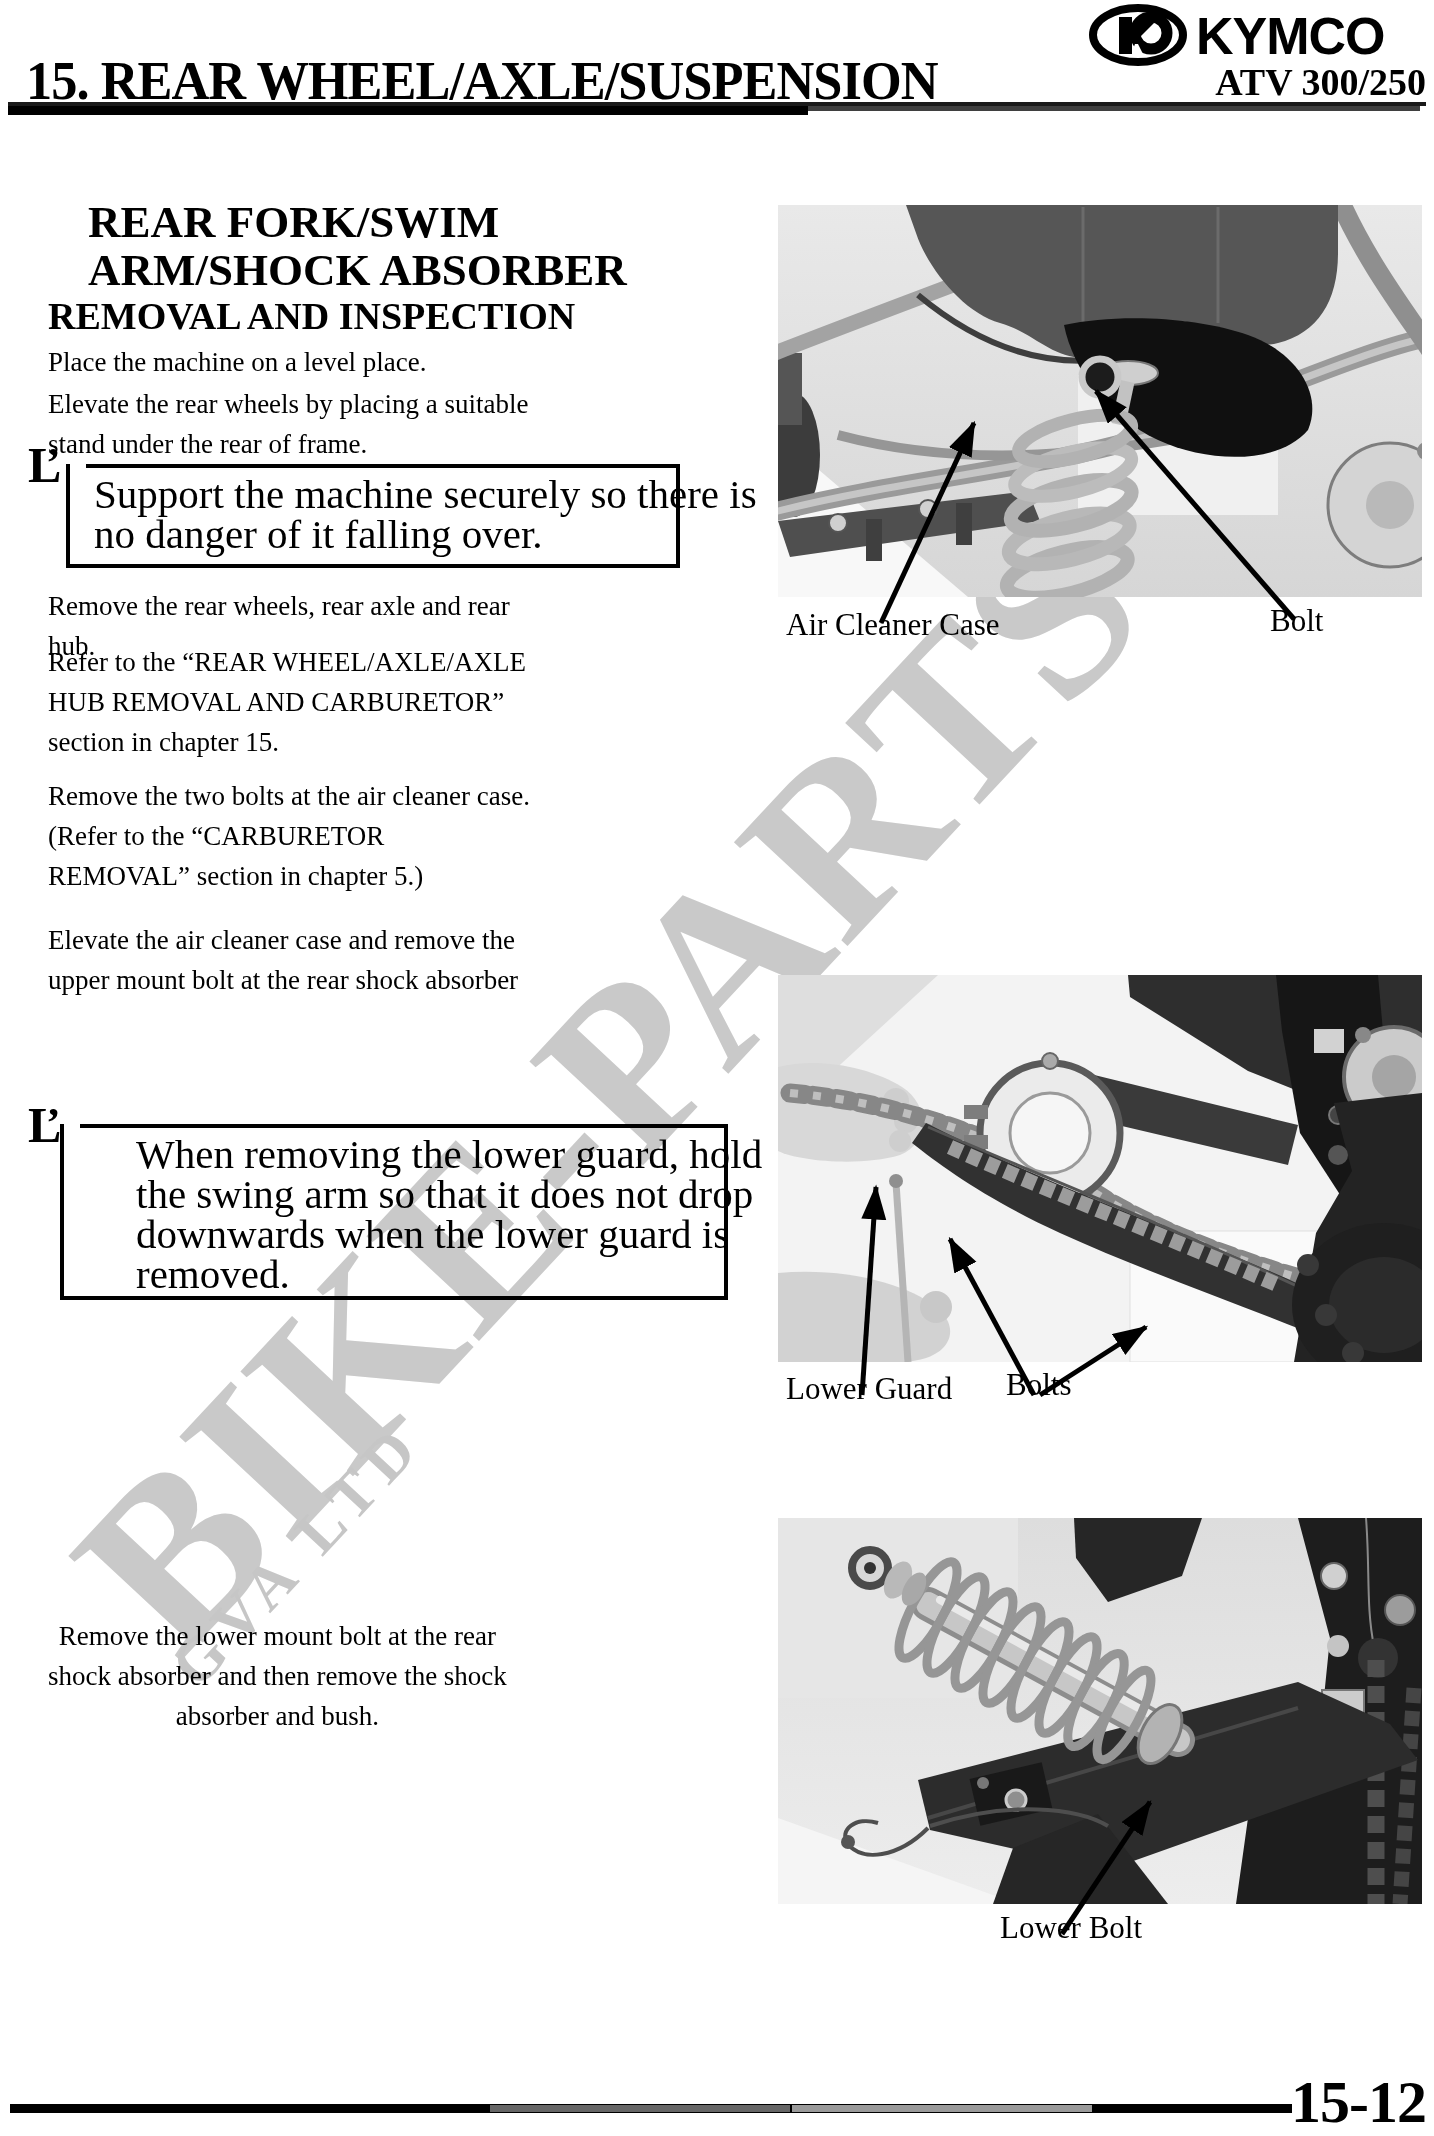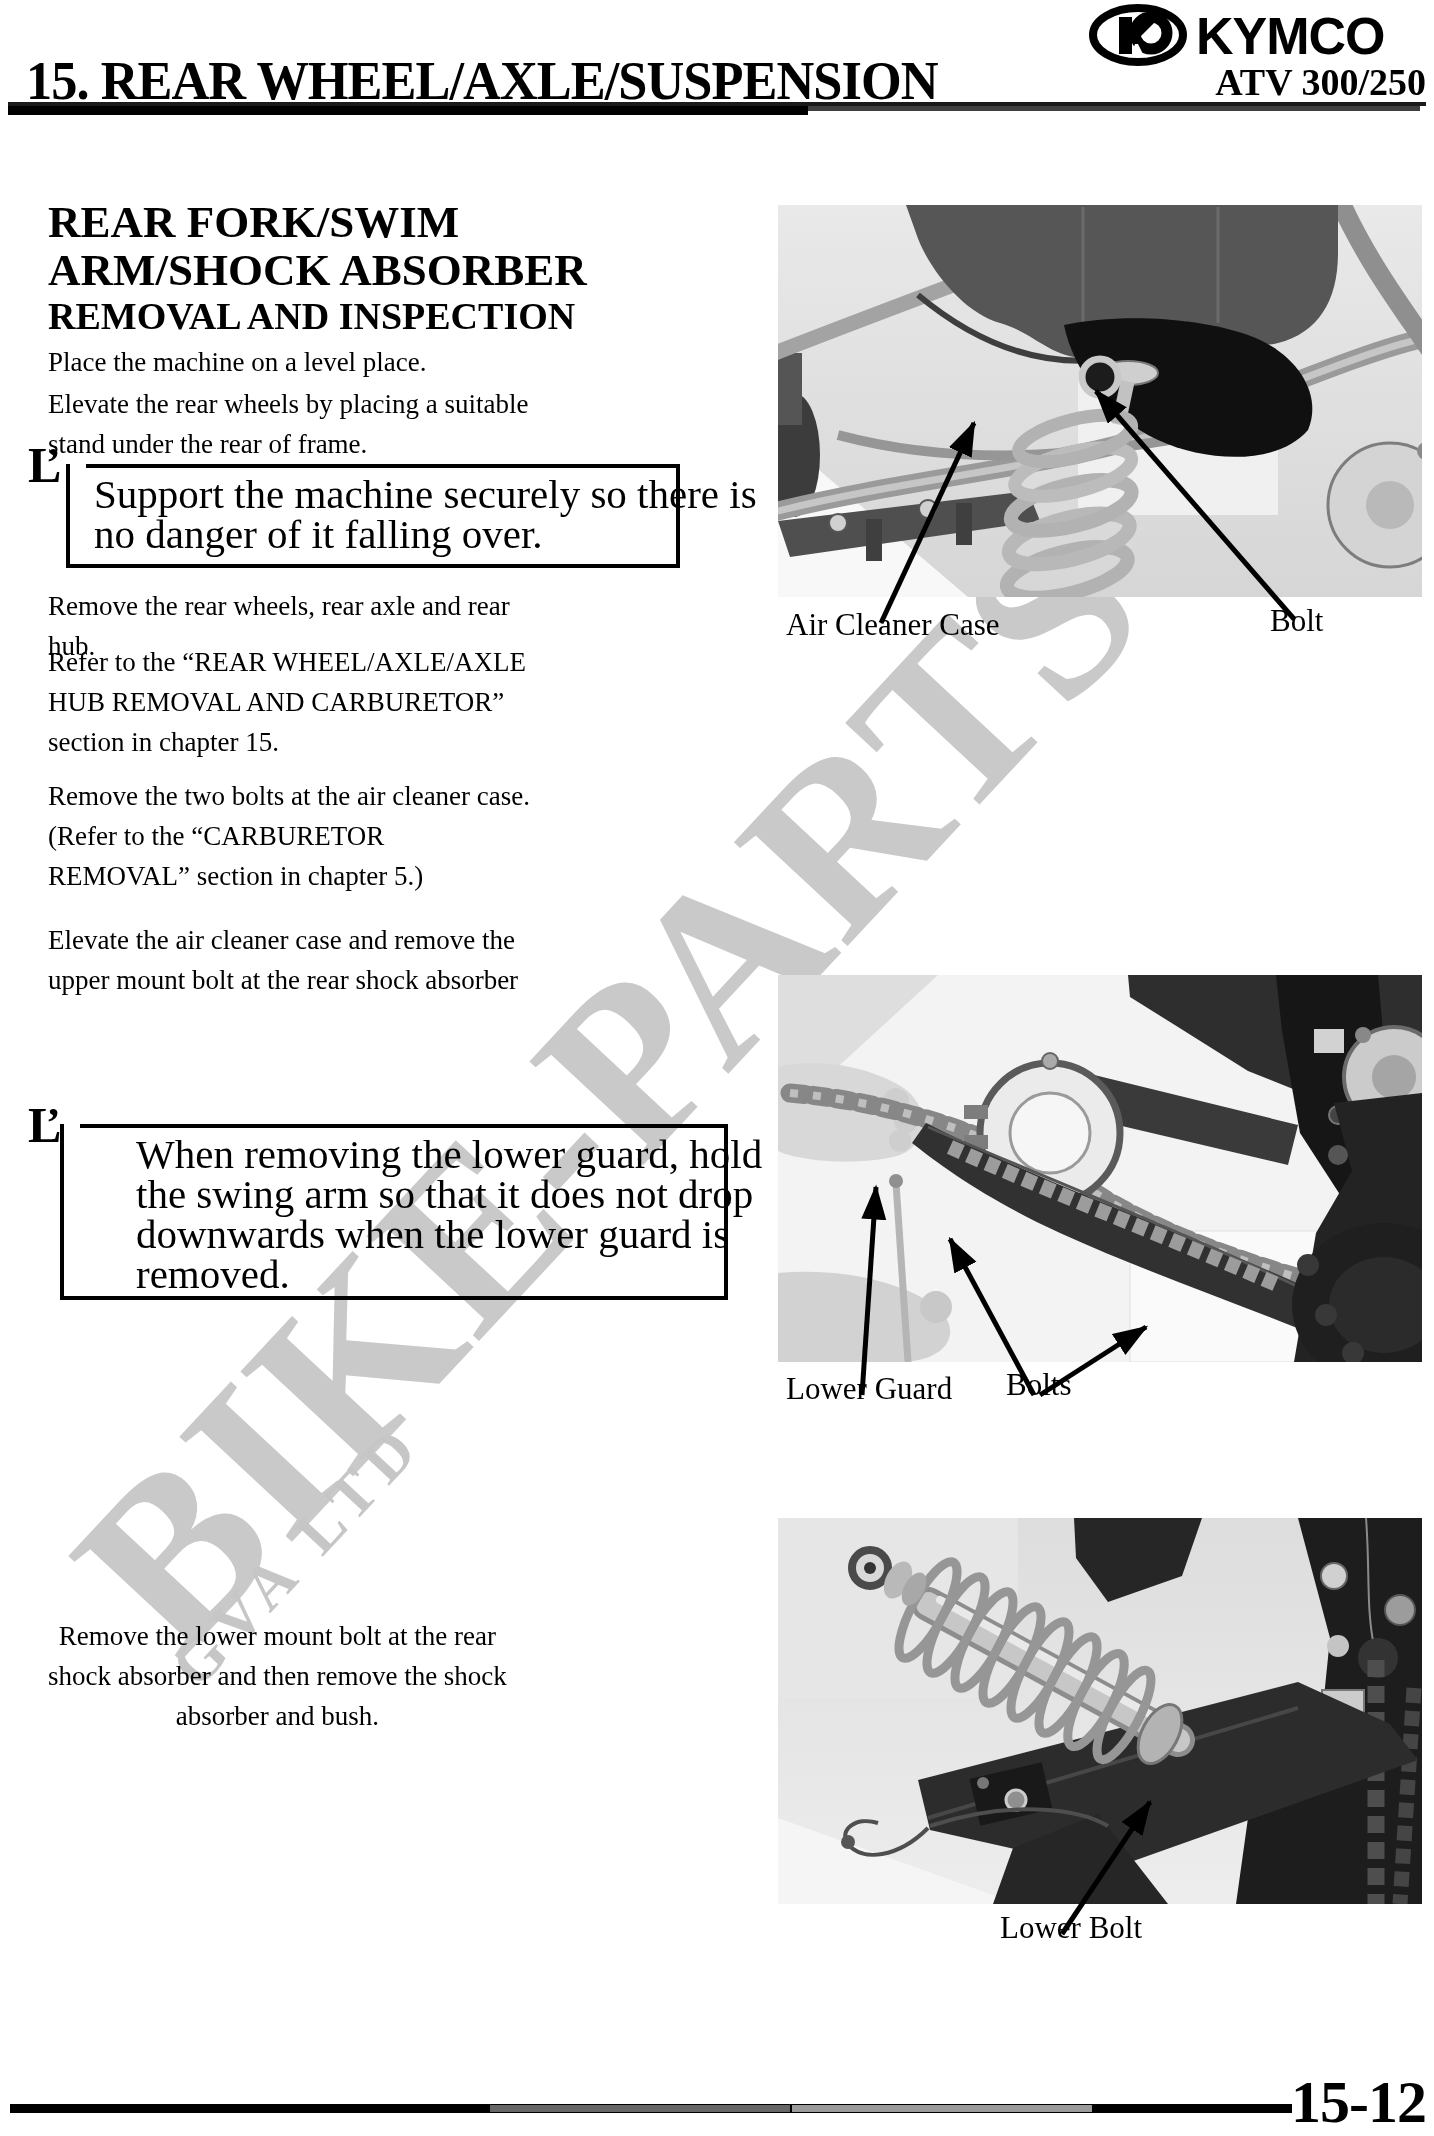--- a/index.html
+++ b/index.html
@@ -57,21 +57,21 @@
     <circle cx="63" cy="29" r="16" fill="none" stroke="#000" stroke-width="11"></circle>
     <polygon points="44,30 57,13 66,19 50,35" fill="#000"></polygon>
     <polygon points="47,40 44,48 56,52 50,40" fill="#fff"></polygon>
   </svg>
   <div class="abs z1" id="brand-word">KYMCO</div>
   <div class="abs z1" id="model-code">ATV 300/250</div>
   <div class="abs z1 hrule1"></div>
   <div class="abs z1 hrule2"></div>
   <div class="abs z1 hrule3"></div>
 
-  <div class="abs z1 col h1" style="top:198px;">
+  <div class="abs z1 col h1" style="top:198px;margin-left:40px;">
       <div>REAR FORK/SWIM</div>
       <div>ARM/SHOCK ABSORBER</div>
     </div>
   <div class="abs z1 col h2" style="top:294px;">REMOVAL AND INSPECTION</div>
   <div class="abs z1 col p" style="top:342px;">
       <div>Place the machine on a level place.</div>
     </div>
   <div class="abs z1 col p" style="top:384px;">
       <div>Elevate the rear wheels by placing a suitable</div>
       <div>stand under the rear of frame.</div>

